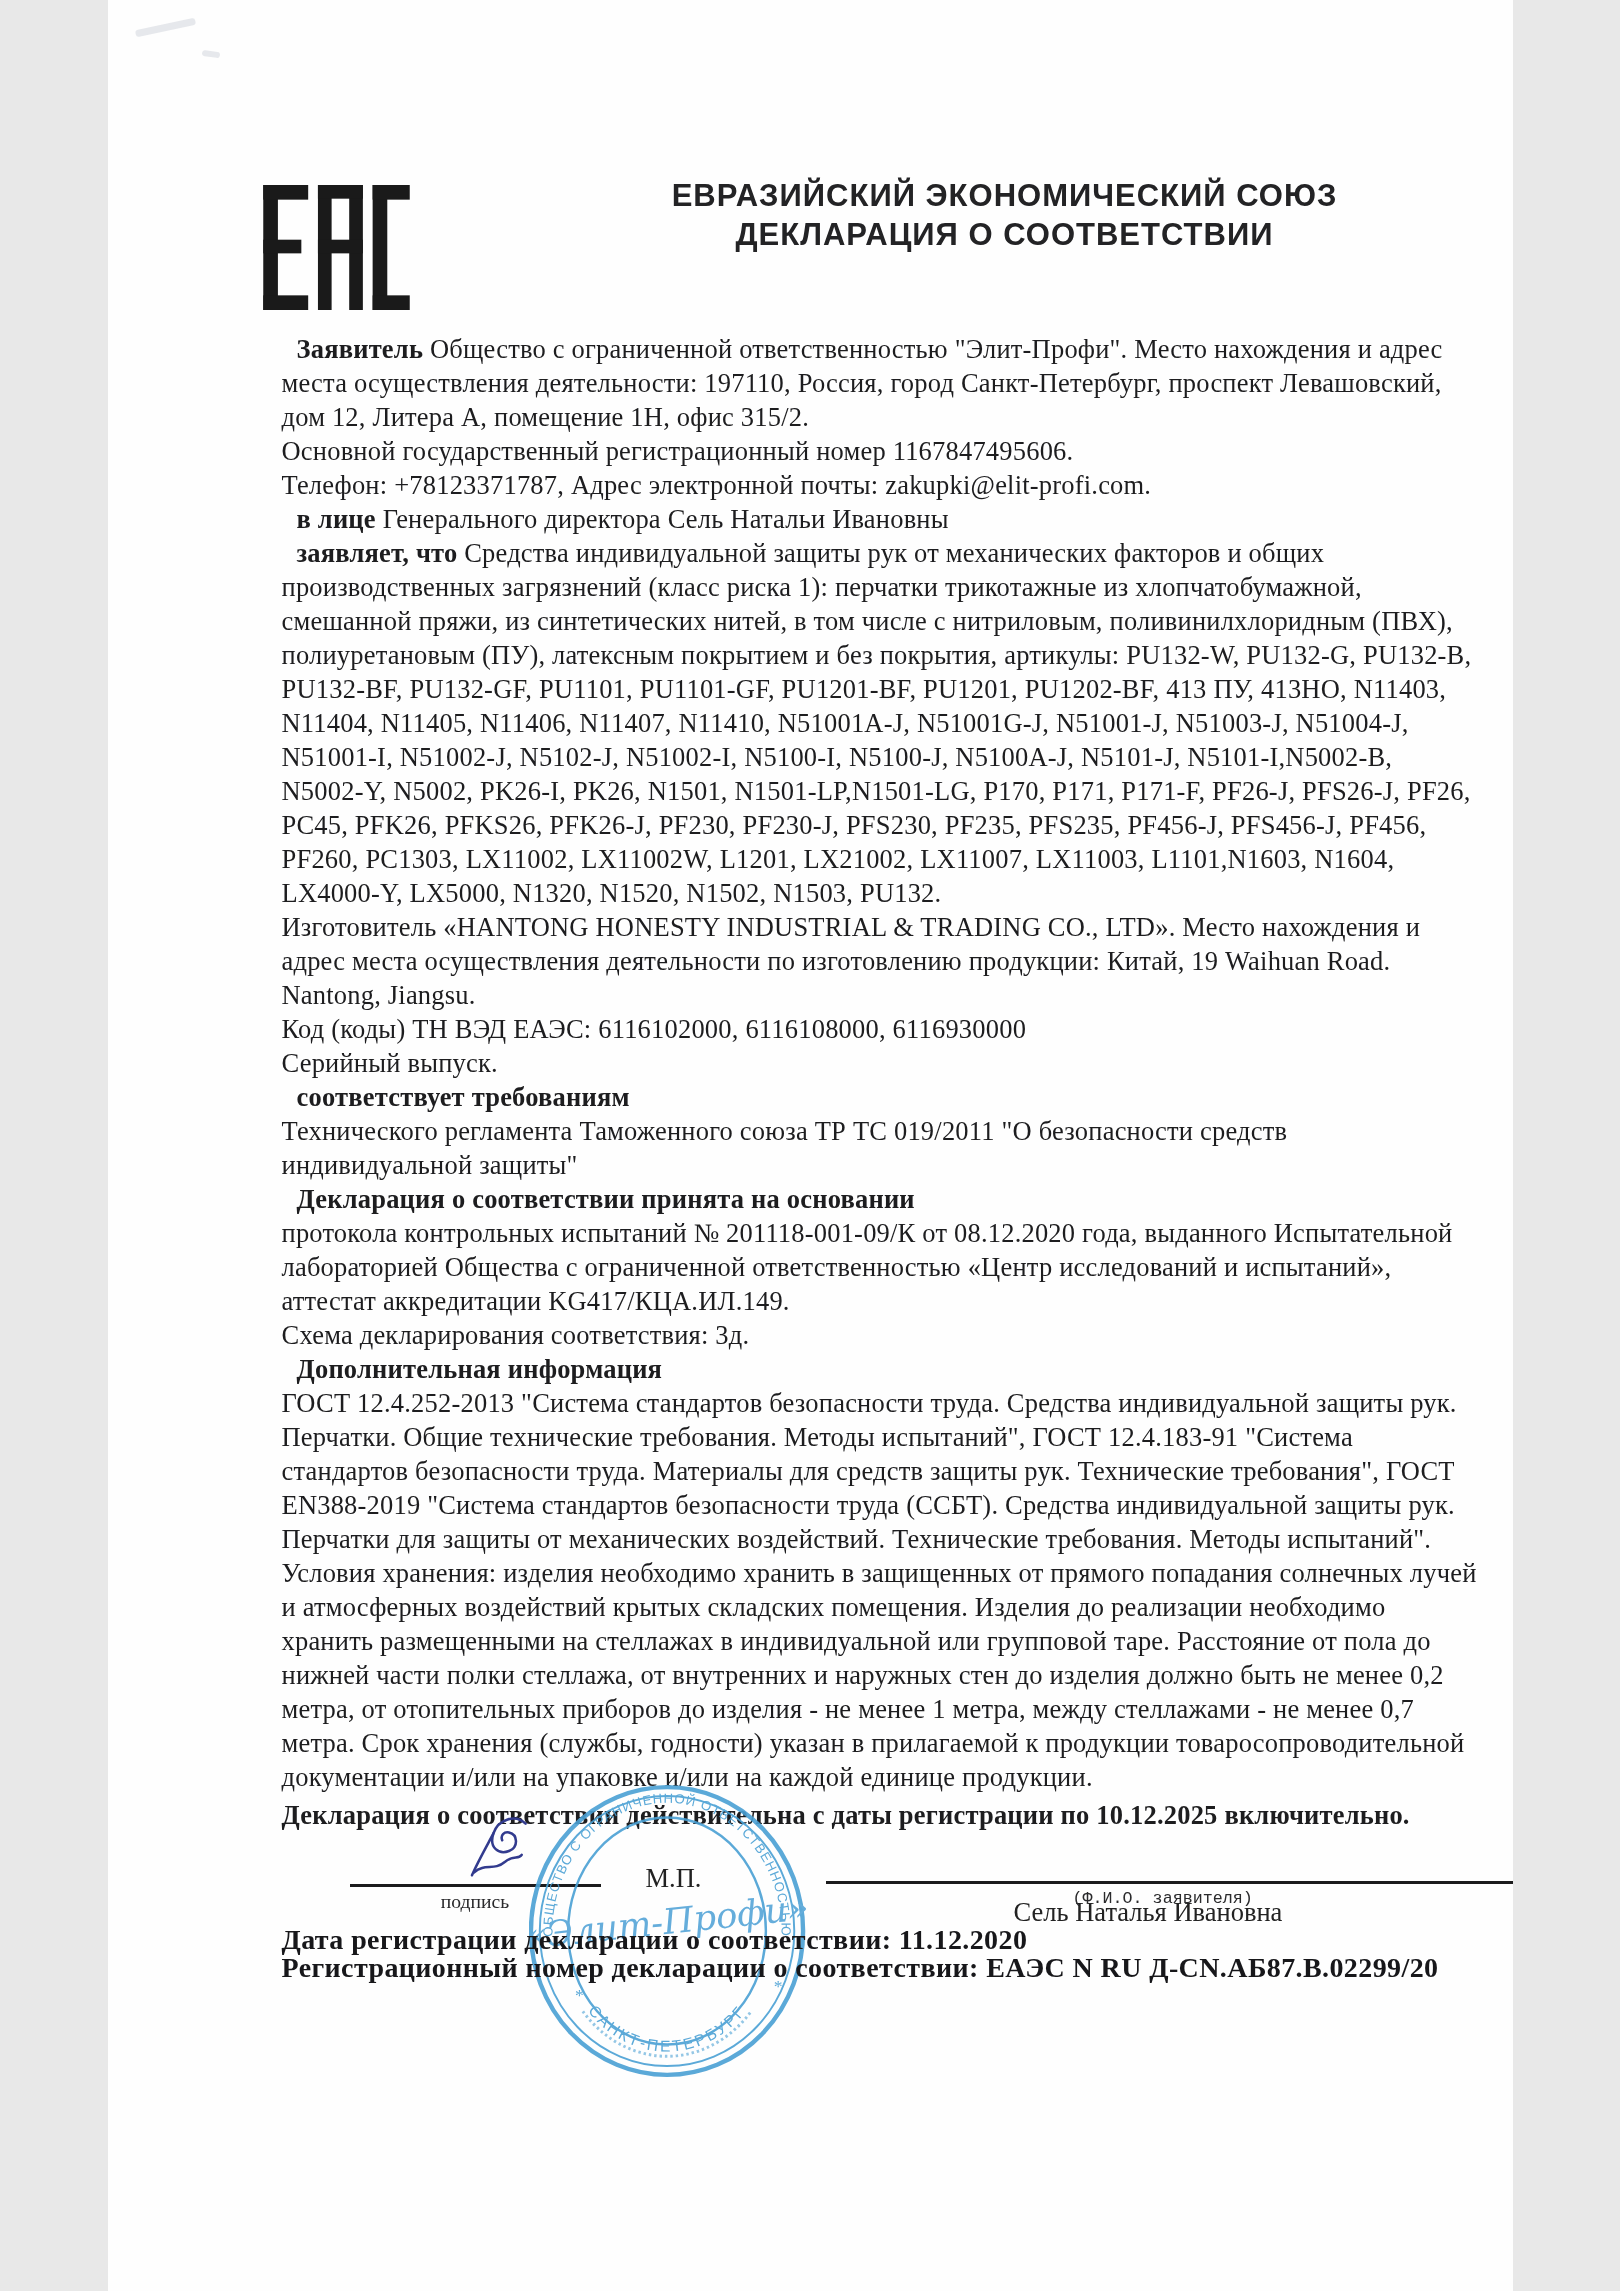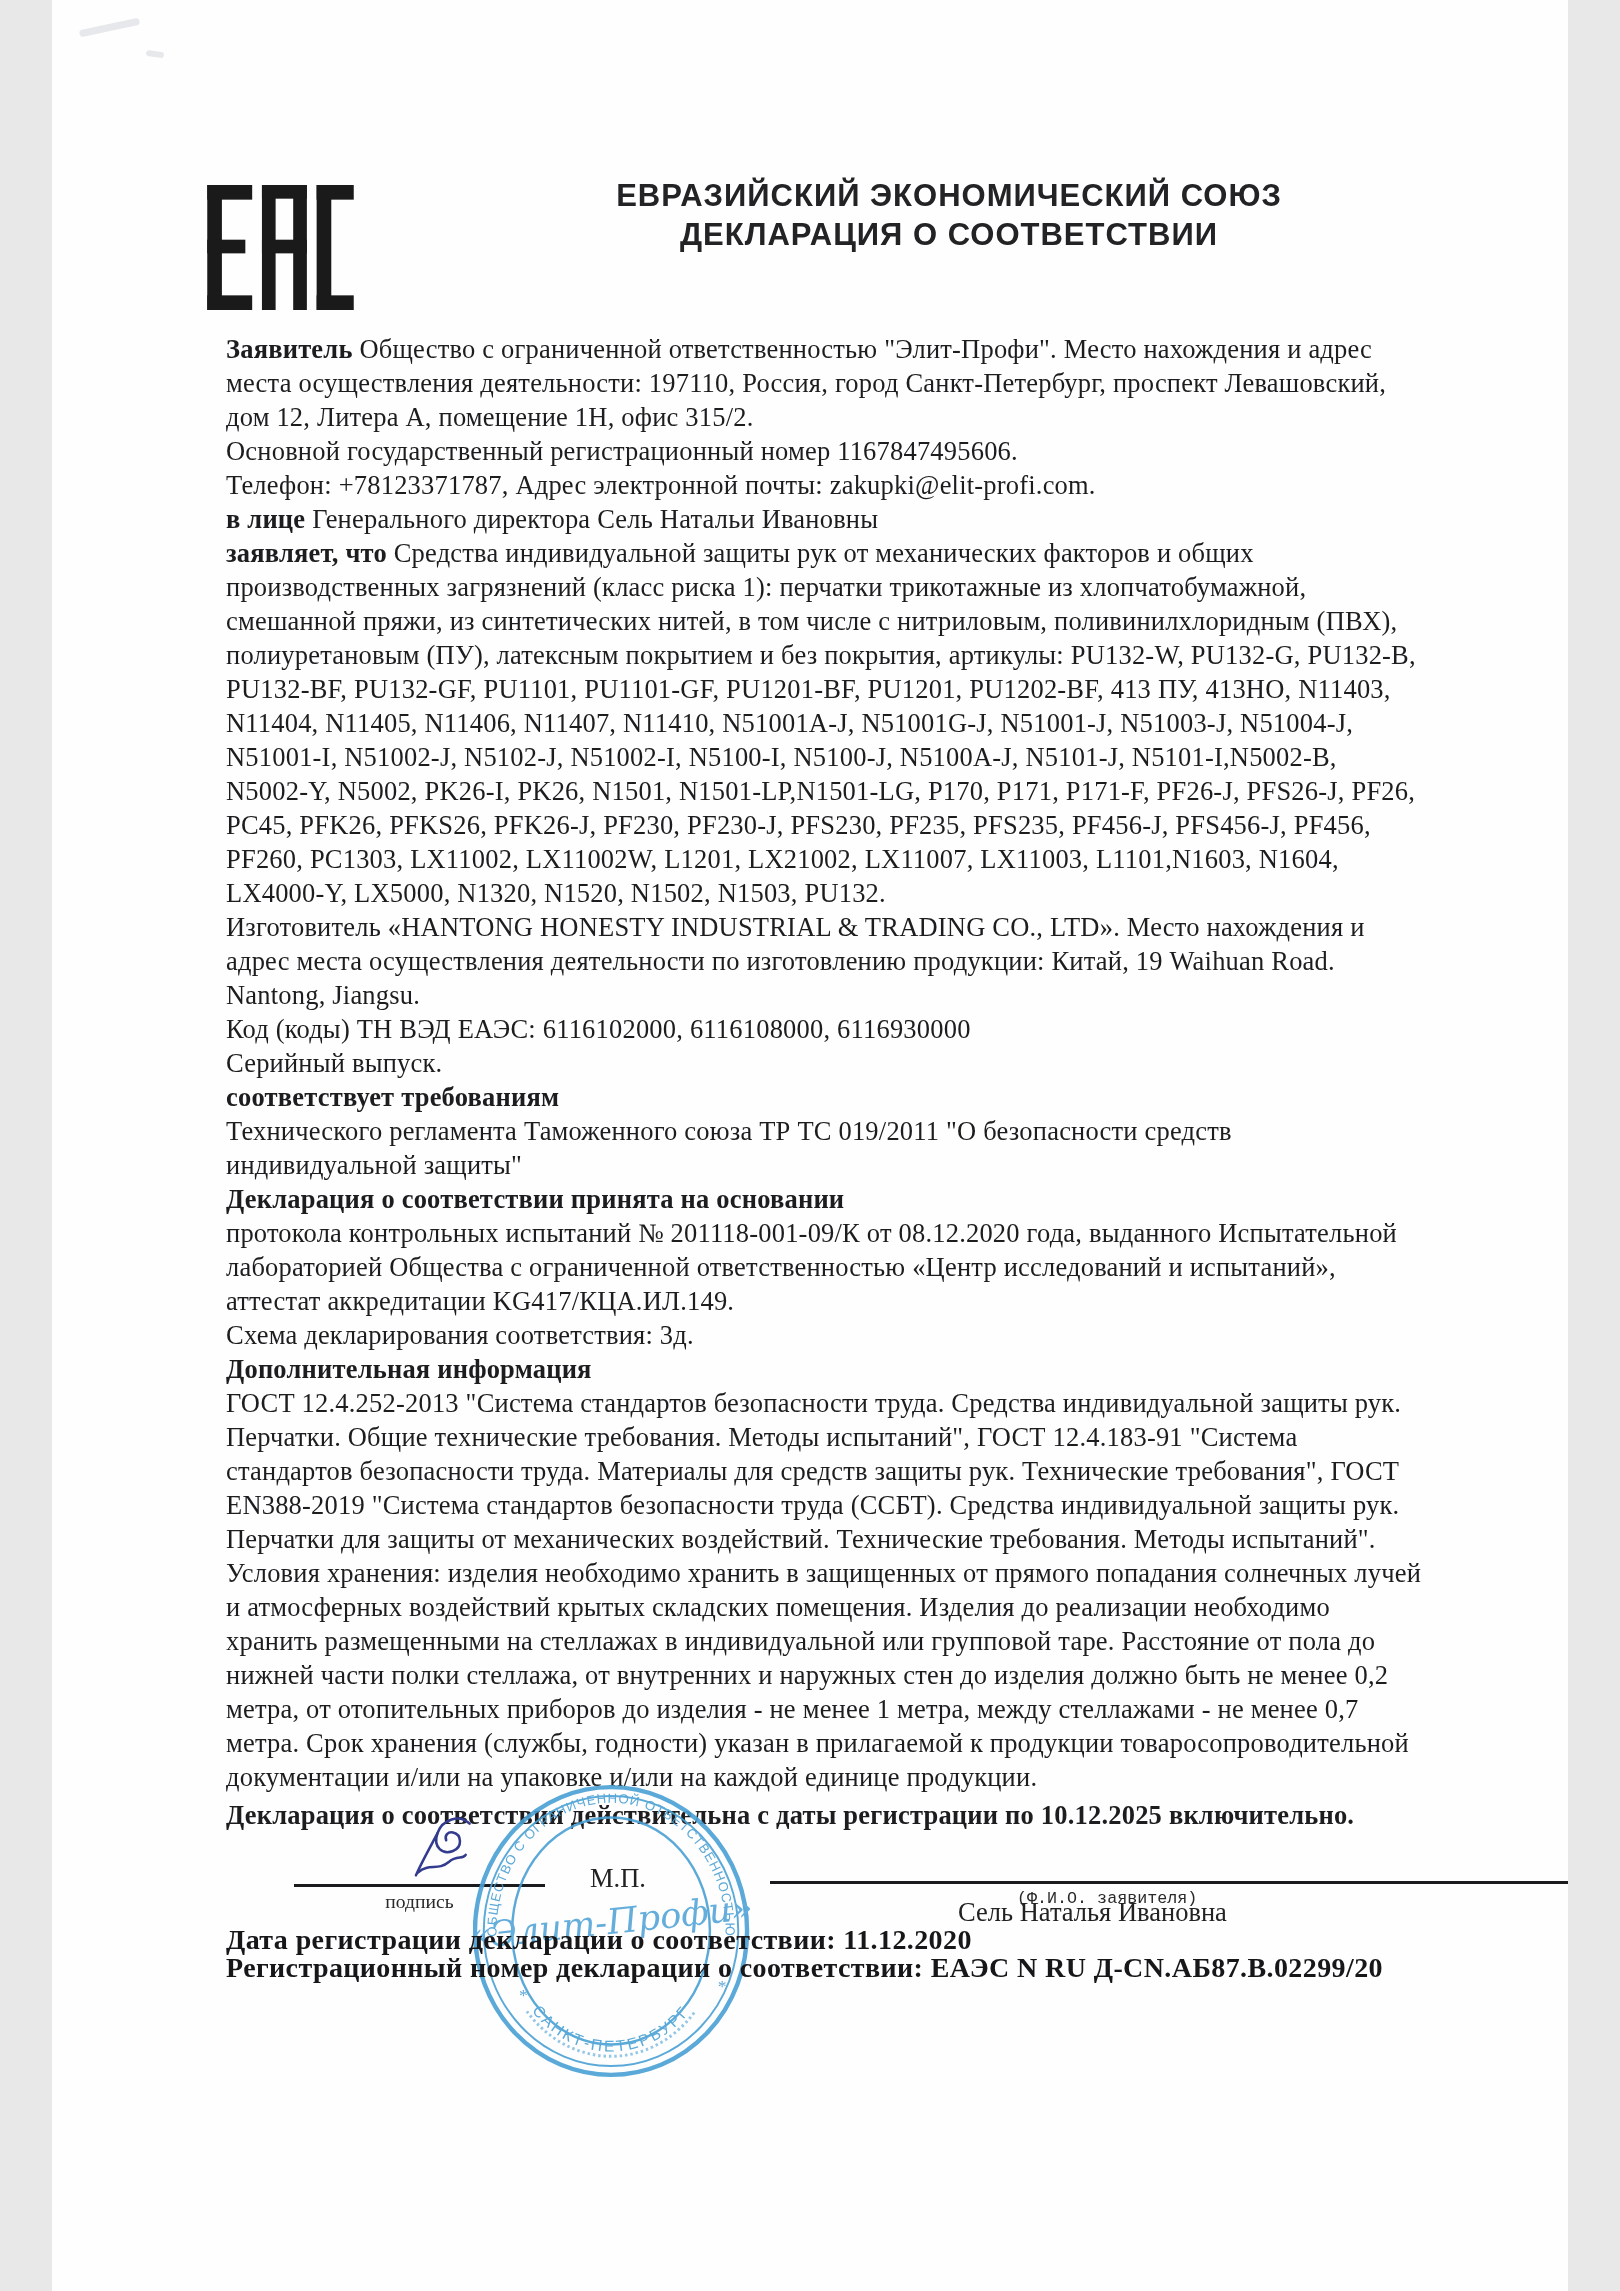--- a/index.html
+++ b/index.html
@@ -1,17 +1,17 @@
 <!DOCTYPE html>
 <html><head>
 <meta charset="utf-8">
 <style>
   html,body{margin:0;padding:0;background:#e8e8e8;}
   .page{
-    position:relative;width:1516px;height:2292px;background:#fefefe;
+    position:relative;width:1405px;height:2292px;background:#fefefe;
     font-family:"Liberation Serif","DejaVu Serif",serif;color:#1d1d1f;
     overflow:hidden;margin:0 auto;
   }
   
   .speck{position:absolute;background:#c9ced6;opacity:.45;border-radius:2.9px;}
   .edge-line{position:absolute;width:2.9px;background:rgba(130,170,215,.30);}
 
   
   .eac-logo{position:absolute;left:155px;top:185px;}
   .title{
@@ -19,21 +19,21 @@
     font-family:"Liberation Sans","DejaVu Sans",sans-serif;font-weight:bold;
     font-size:31px;line-height:39px;letter-spacing:1px;color:#232325;
   }
 
   
   .body-lines{
     position:absolute;left:174px;top:332px;width:1348px;
     font-size:26.5px;line-height:34px;letter-spacing:0.2px;
   }
   .bline{white-space:nowrap;}
-  .b{font-weight:bold;}
+  .b{font-weight:bold;margin-left:15px;}
 
   .validity{
     position:absolute;left:174px;top:1800px;width:1348px;
     font-size:26.5px;font-weight:bold;white-space:nowrap;letter-spacing:0.2px;
   }
 
   
   .sig-svg{position:absolute;left:355px;top:1811px;}
   .sig-line{position:absolute;left:242px;top:1884px;width:251px;height:2.9px;background:#1b1b1d;}
   .sig-caption{position:absolute;left:294px;top:1891px;width:147px;text-align:center;font-size:19.6px;color:#2a2a2c;}

